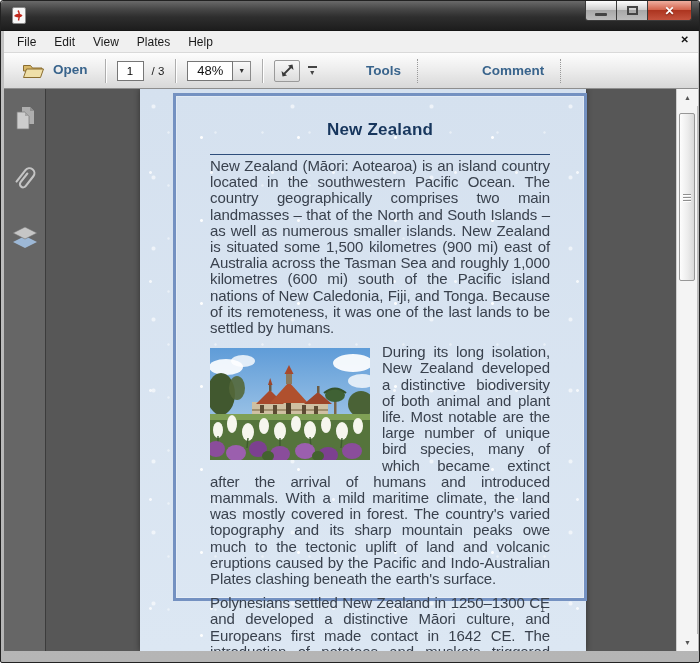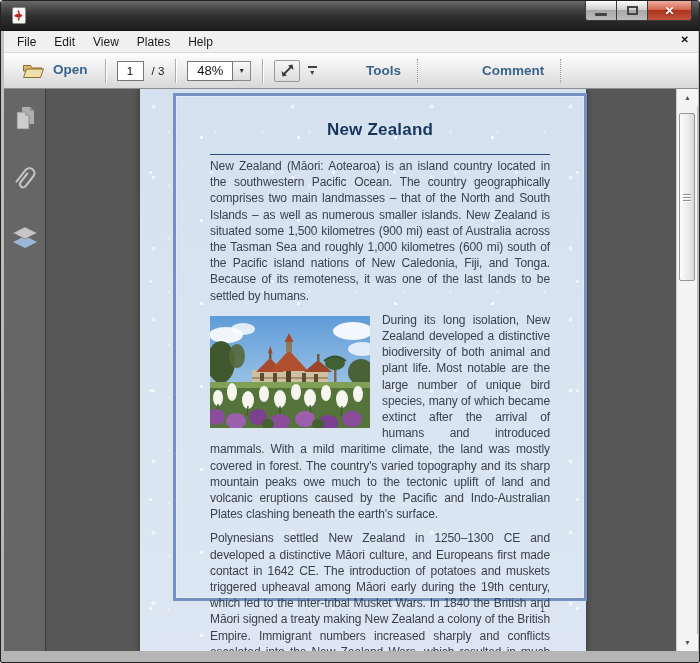--- a/index.html
+++ b/index.html
@@ -109,21 +109,21 @@
   .frame{
     position:absolute; left:14px; top:4px; width:414px; height:508px;
     border:3px solid #7491c1; box-shadow:inset 0 0 0 1px rgba(255,255,255,.3);
     padding:24px 34px 0 34px;
     margin-left:19px;
   }
   .doc-title{ text-align:center; color:#17365d; font-size:17px; font-weight:bold; letter-spacing:.2px; }
   .doc-rule{ border:none; border-top:1.5px solid #2e4d7b; margin:14px 0 3px 0; }
   .doc-sub{ font-style:italic; font-size:8.5px; color:#55606e; margin-bottom:9px; }
   .doc-body p{
-    font-size:12px; line-height:16.2px; color:#39414d; text-align:justify;
+    font-size:15px; line-height:16.2px; color:#39414d; text-align:justify;
     letter-spacing:-.1px; margin-bottom:8px;
   }
   .photo{ float:left; width:160px; height:112px; margin:4px 12px 3px 0; }
   .pagenum{ position:absolute; right:39px; top:508px; font-size:8.5px; color:#39414d; }
   
   .scrollbar{ position:relative; width:21px; background:#f4f4f4; border-left:1px solid #cfcfcf; }
   .sb-btn{
     position:absolute; left:0; width:21px; height:17px; display:flex; align-items:center;
     justify-content:center; font-size:7px; color:#555; cursor:pointer; background:#f4f4f4;
   }

